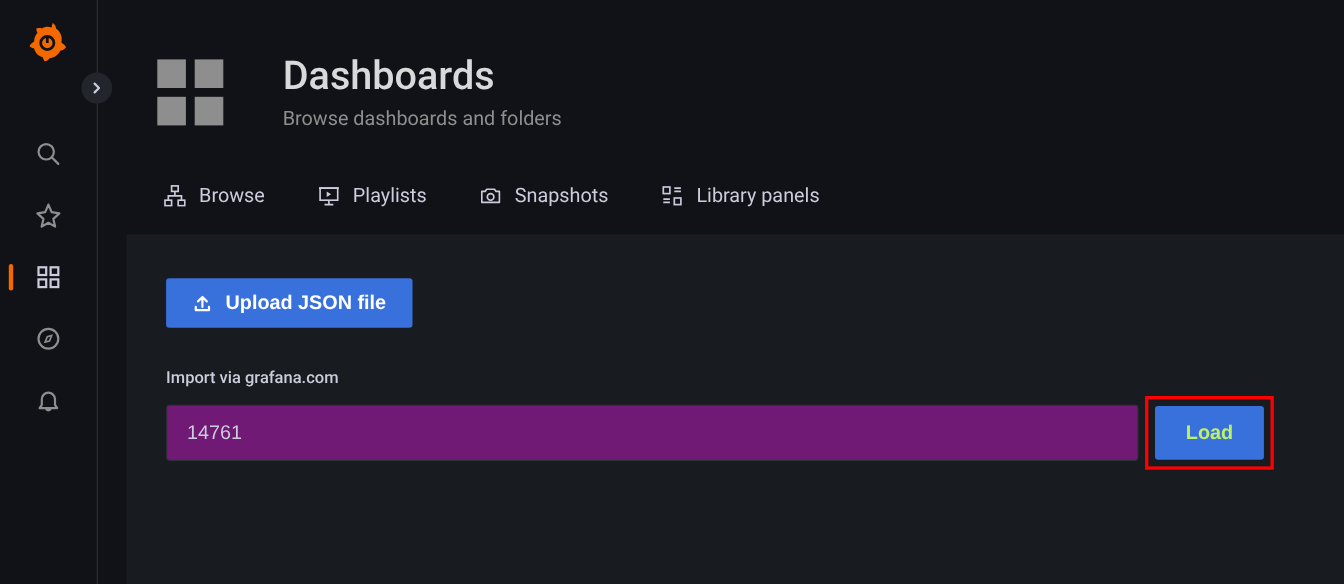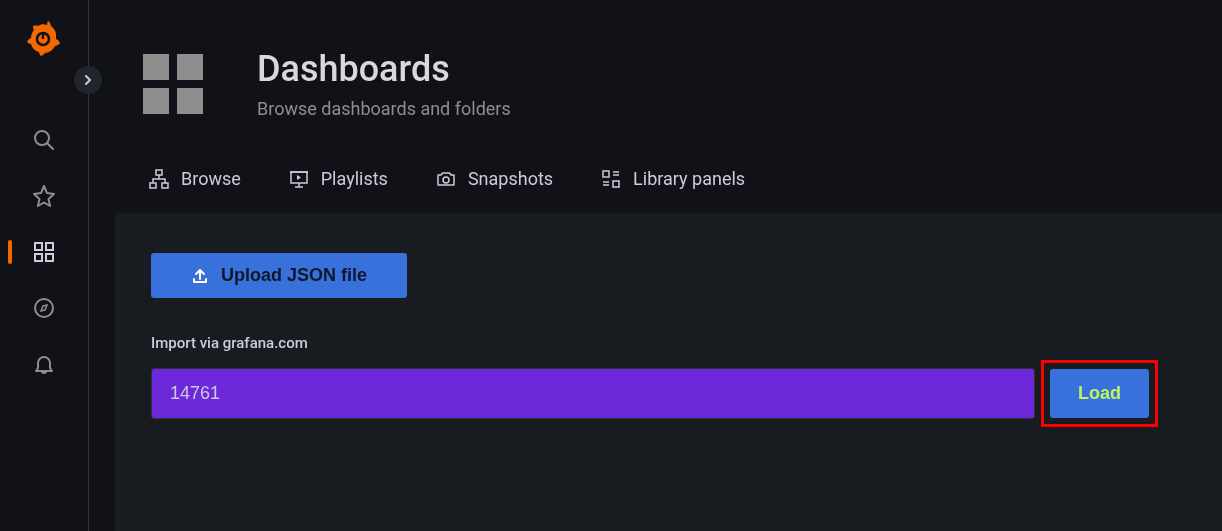--- a/index.html
+++ b/index.html
@@ -99,42 +99,42 @@
       font-size: 18px;
       color: #8e8e8e;
     }
     .tabs {
       display: flex;
       gap: 48px;
       padding: 40px 48px 0 60px;
     }
     .tab {
       display: flex;
-      align-items: flex-end;
+      align-items: flex-start;
       gap: 12px;
       padding: 8px 0;
       cursor: pointer;
       color: #ccccdc;
       font-size: 18px;
     }
     .tab svg {
       width: 20px;
       height: 20px;
     }
     .content-area {
       margin: 16px 0 0 26px;
       background: #181b1f;
       flex: 1;
       padding: 40px 36px;
     }
     .upload-btn {
       background: #3871dc;
-      color: #0f172a;
+      color: #ffffff;
       border: none;
-      padding: 12px 40px;
+      padding: 12px 24px;
       font-size: 18px;
       font-weight: 600;
       border-radius: 3px;
       cursor: pointer;
       display: inline-flex;
       align-items: center;
       gap: 12px;
     }
     .import-section {
       margin-top: 36px;
@@ -145,21 +145,21 @@
       font-weight: 500;
       margin-bottom: 8px;
     }
     .import-row {
       display: flex;
       align-items: center;
       gap: 0;
     }
     .import-input {
       flex: 1;
-      background: #6d28d9;
+      background: #701a75;
       border: 1px solid #2c3235;
       color: #ccccdc;
       font-size: 18px;
       padding: 14px 18px;
       border-radius: 3px;
       max-width: 884px;
     }
     .load-wrap {
       border: 3px solid #ff0000;
       padding: 6px;

